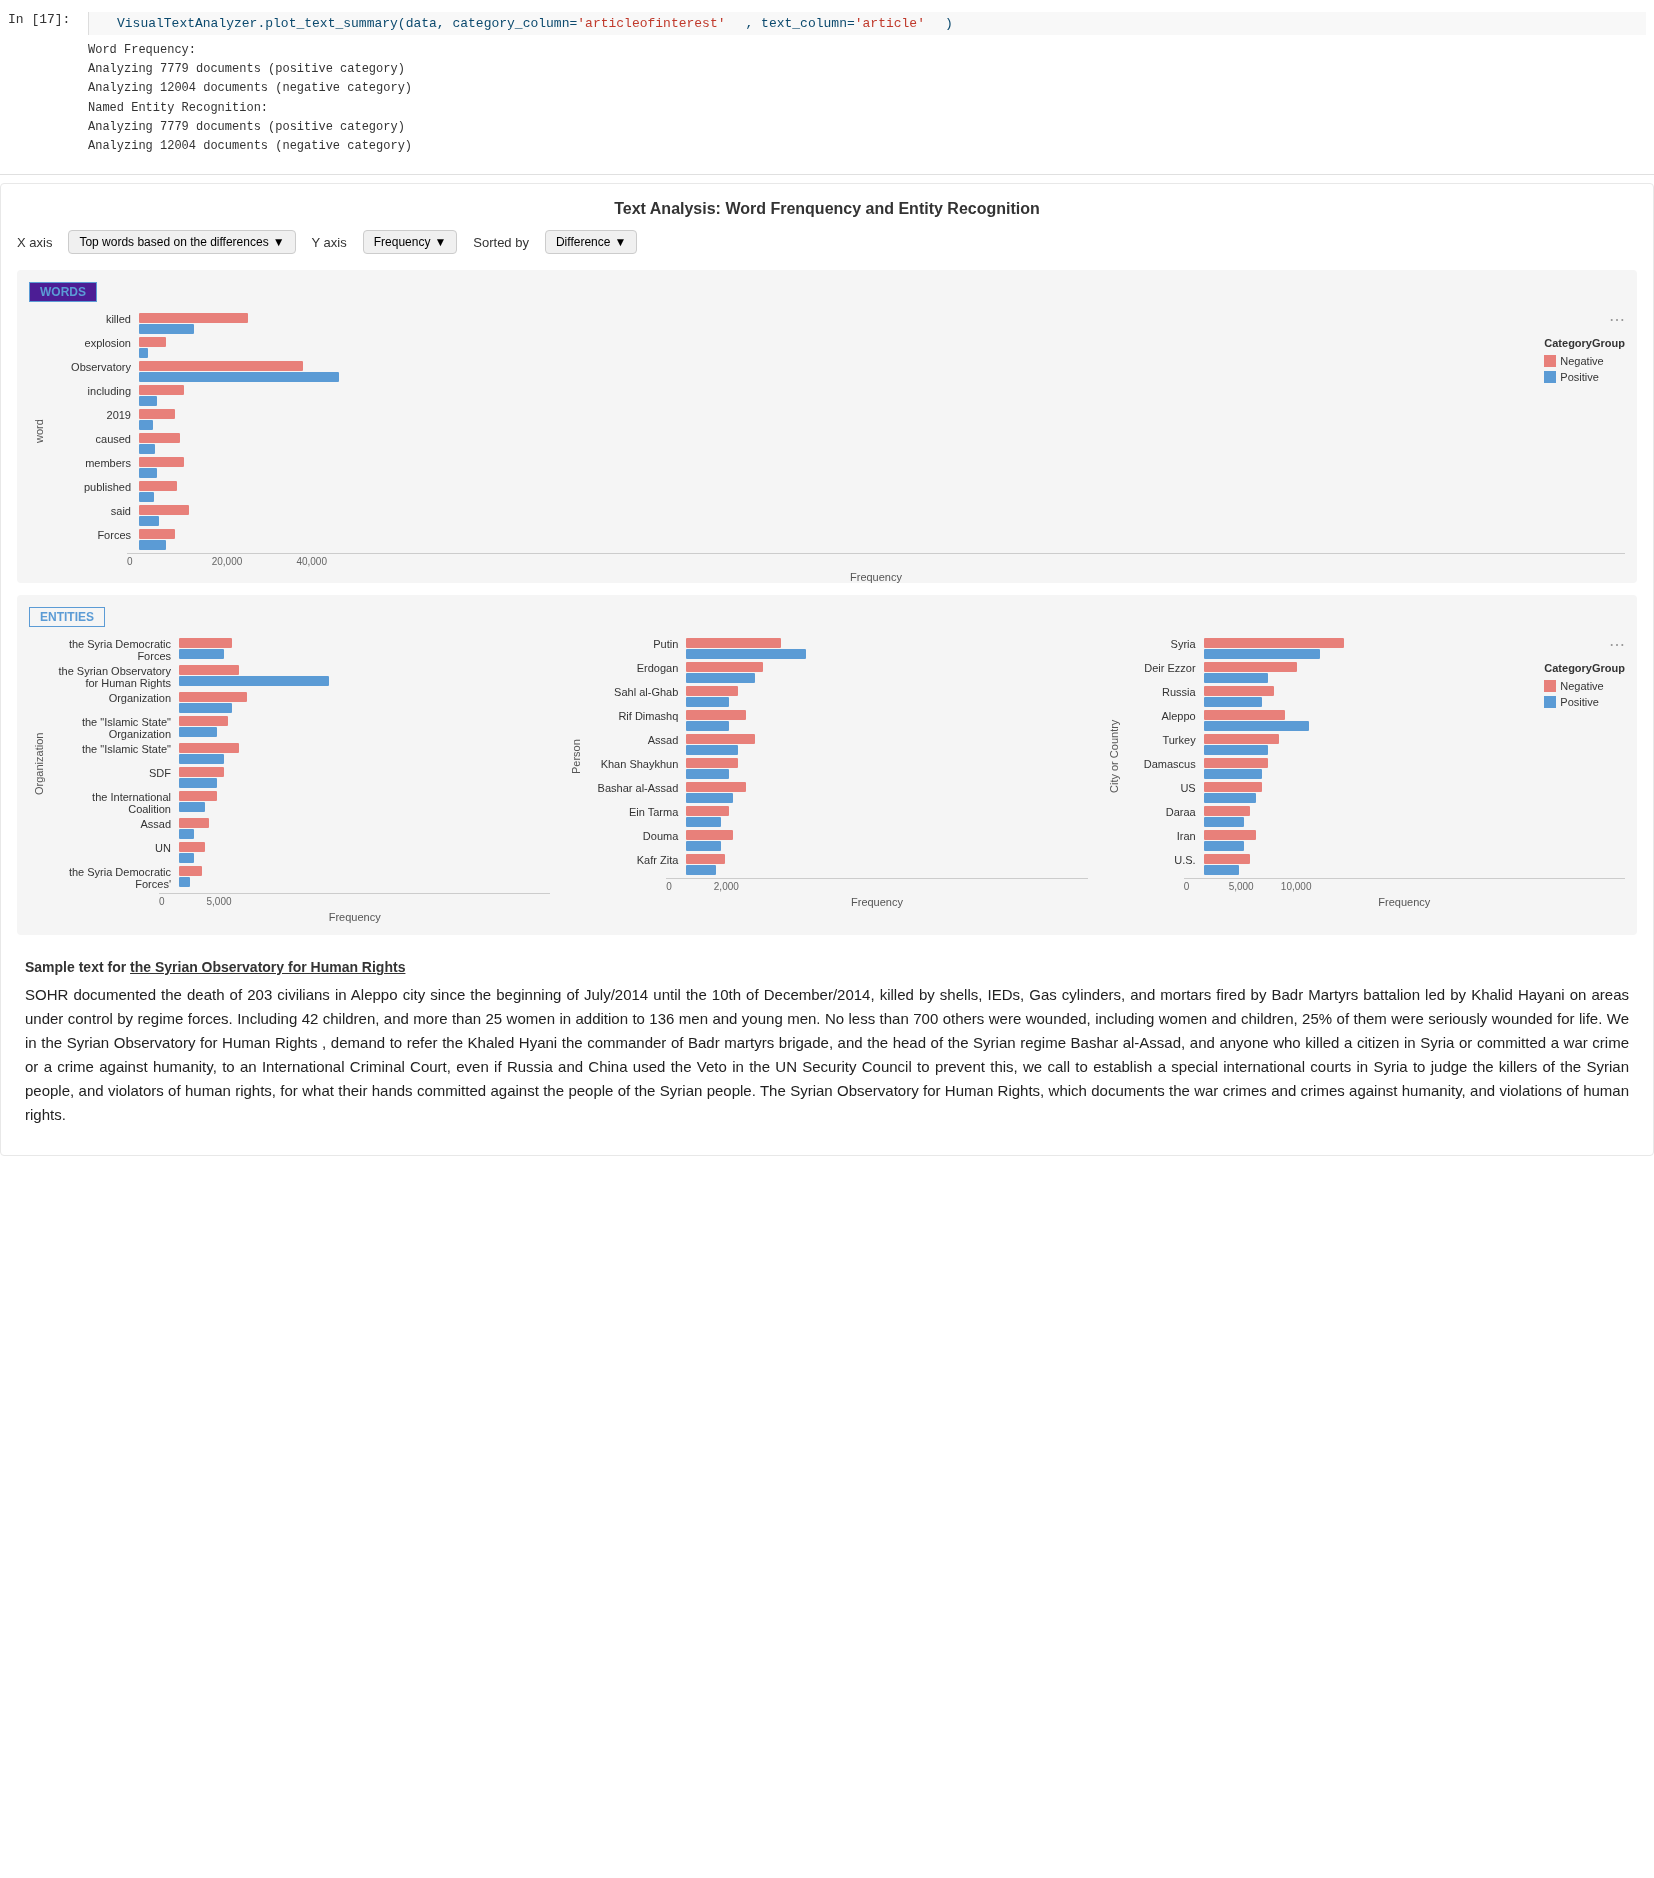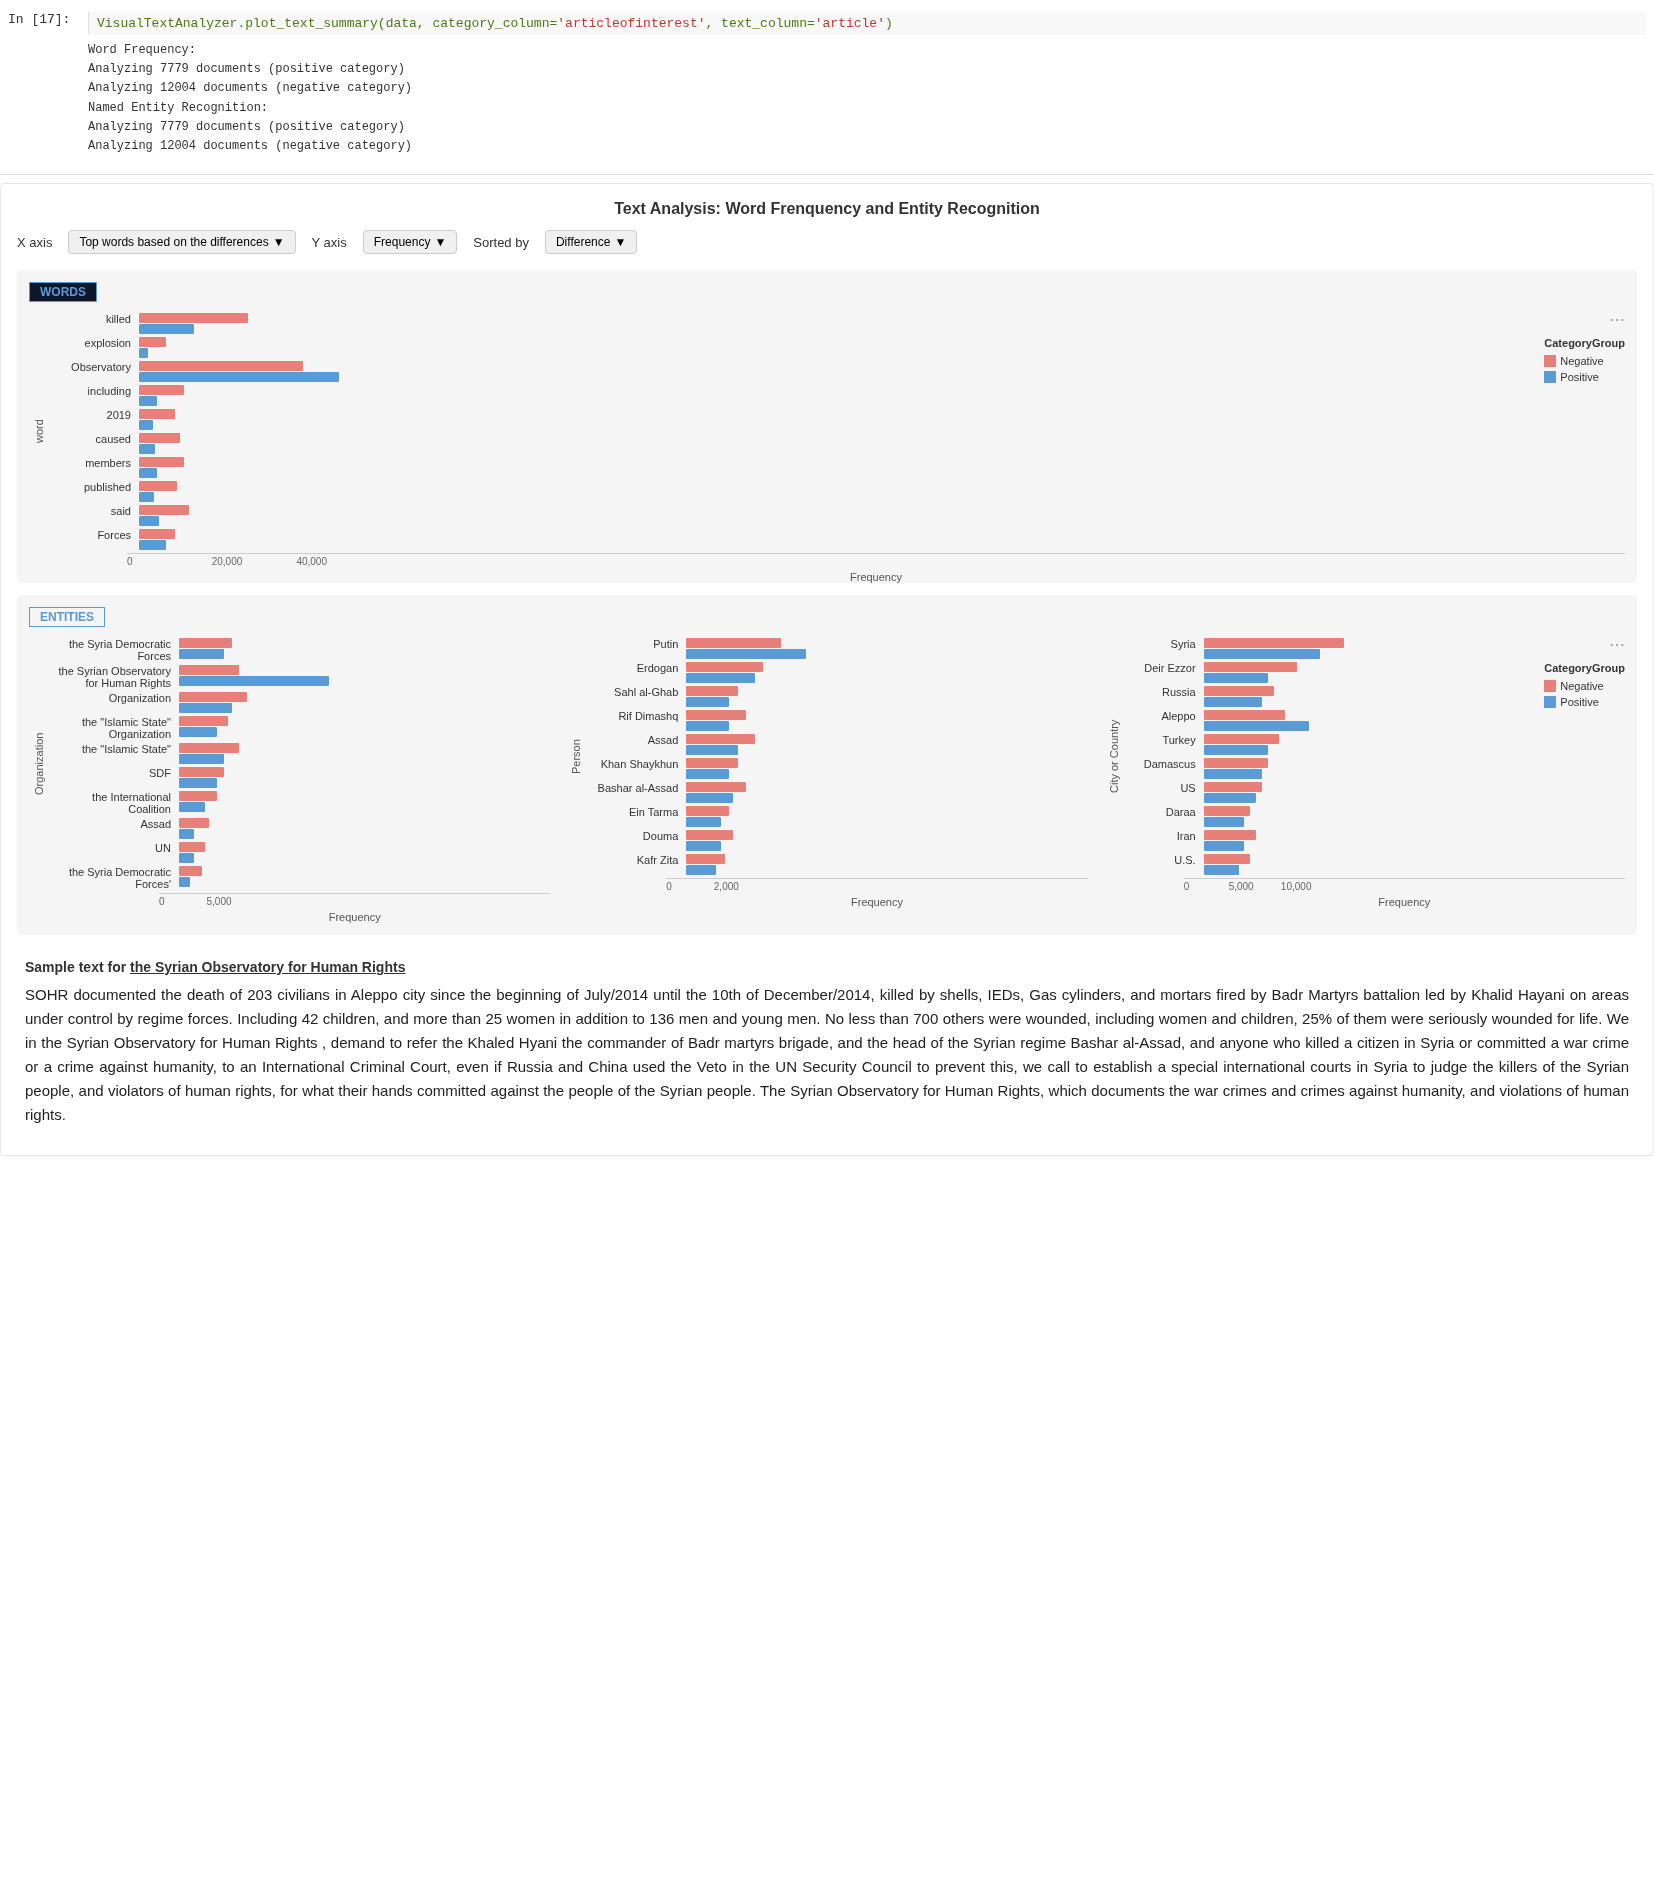--- a/index.html
+++ b/index.html
@@ -27,21 +27,21 @@
       padding: 4px 8px;
     }
     .code-line {
       font-family: 'Courier New', monospace;
       font-size: 13px;
       background: #f8f8f8;
       padding: 4px 8px;
       border-left: 1px solid #ddd;
     }
     .code-str-red { color: #c0392b; }
-    .code-default { color: #4d7c0f; }
+    .code-default { color: #0c4a6e; margin-left: 20px; }
     .output-text {
       font-family: 'Courier New', monospace;
       font-size: 12px;
       color: #333;
       line-height: 1.6;
       padding: 6px 0;
     }
     .chart-container {
       background: #fff;
       border: 1px solid #e8e8e8;
@@ -84,21 +84,21 @@
       display: inline-block;
       border: 1.5px solid #5b9bd5;
       color: #5b9bd5;
       padding: 2px 10px;
       font-weight: bold;
       font-size: 12px;
       margin-bottom: 8px;
       font-family: Arial, sans-serif;
     }
     .section-header.words {
-      background: #0f172a;
+      background: #4c1d95;
       border-color: #5b9bd5;
       color: #5b9bd5;
     }
     .words-section {
       background: #f5f5f5;
       border-radius: 4px;
       padding: 12px 12px 0 12px;
       margin-bottom: 12px;
     }
     .entities-section {

